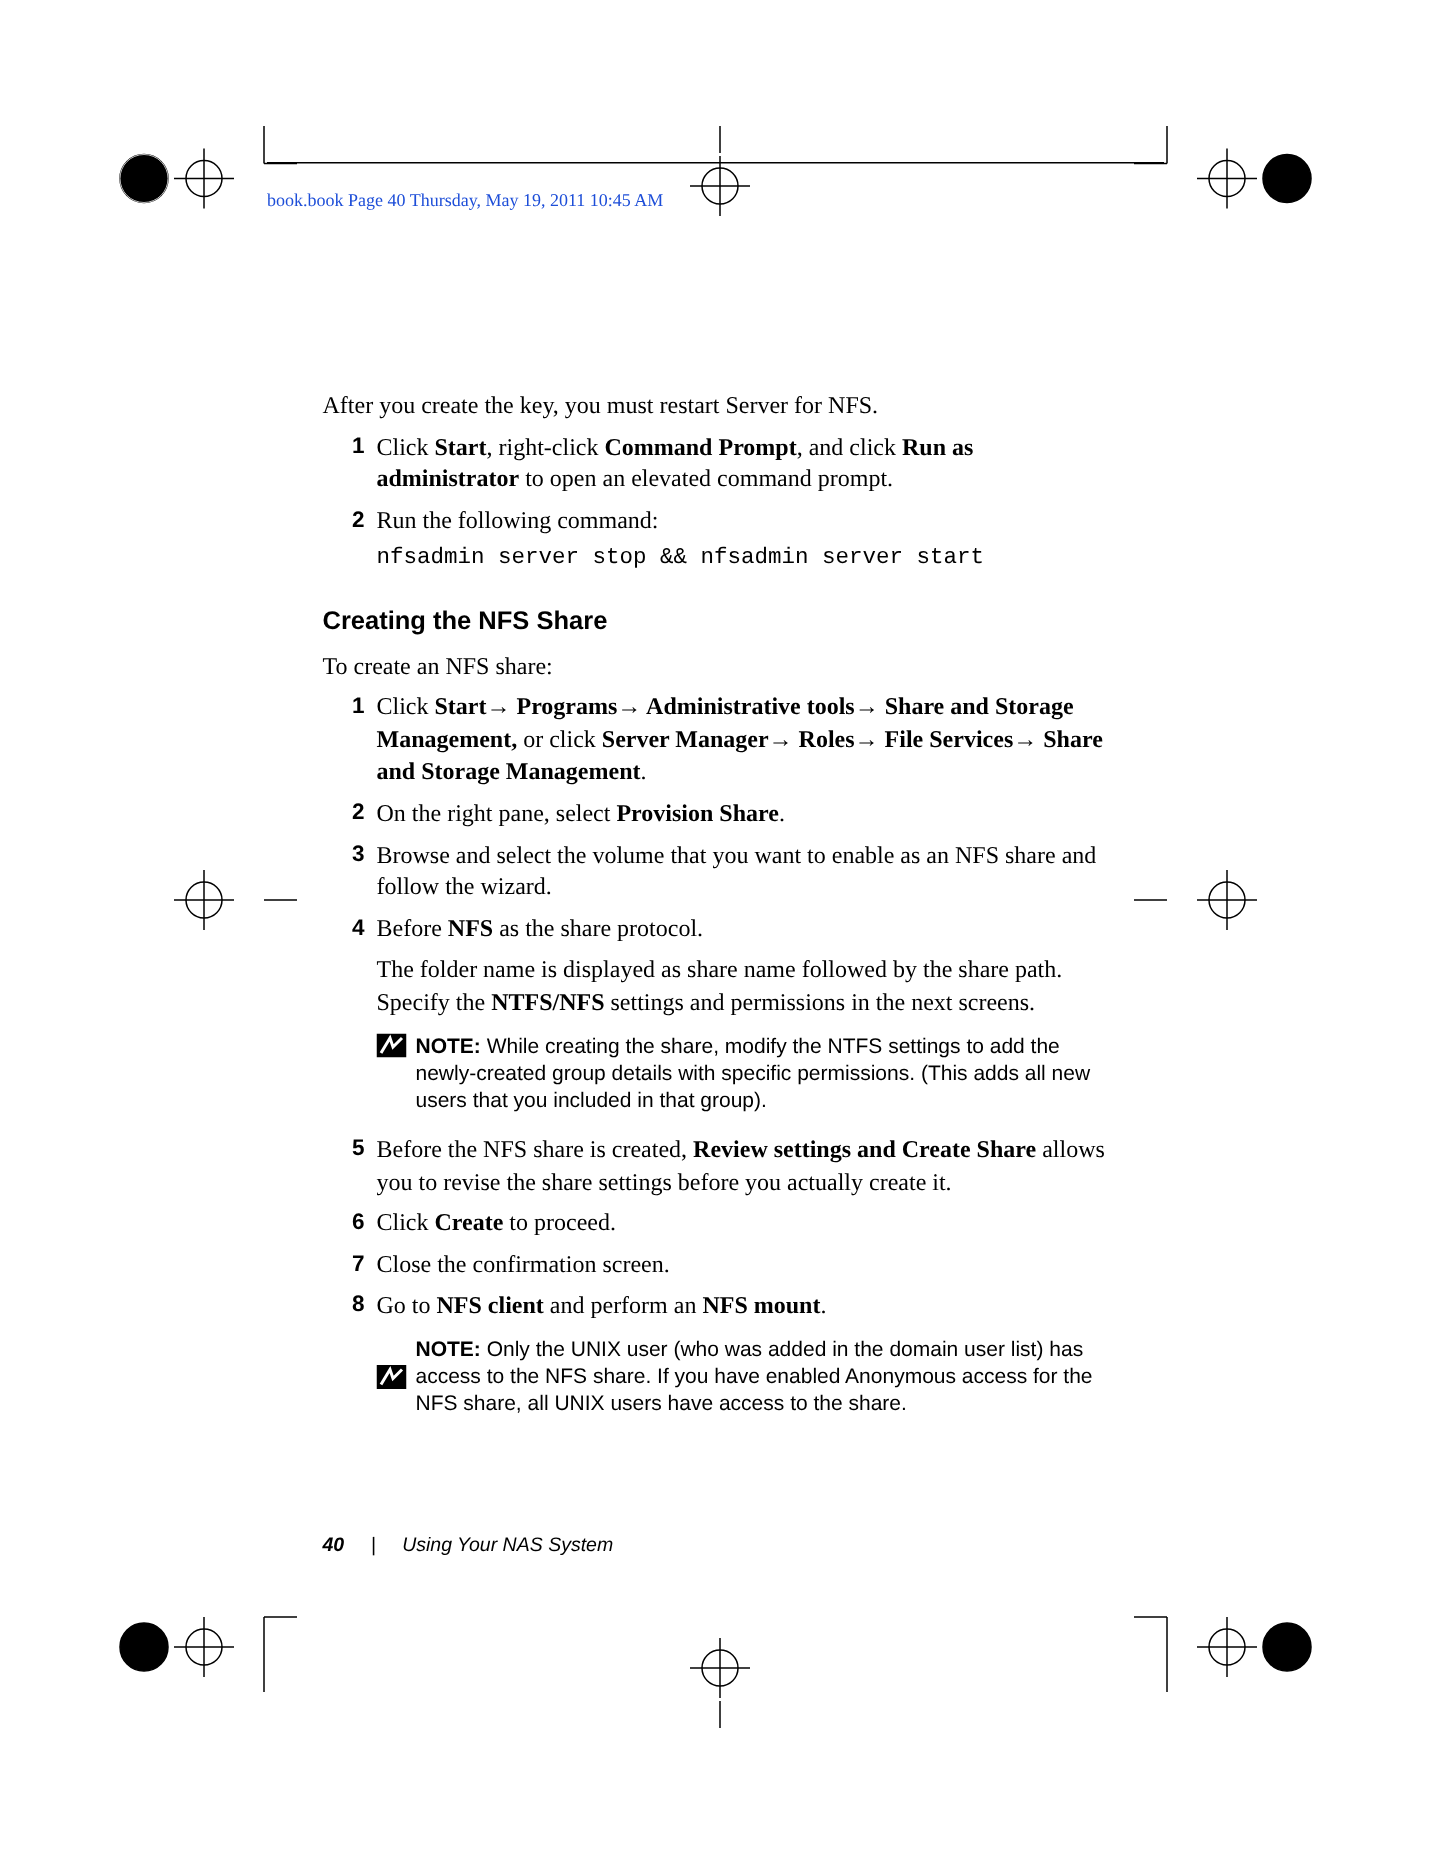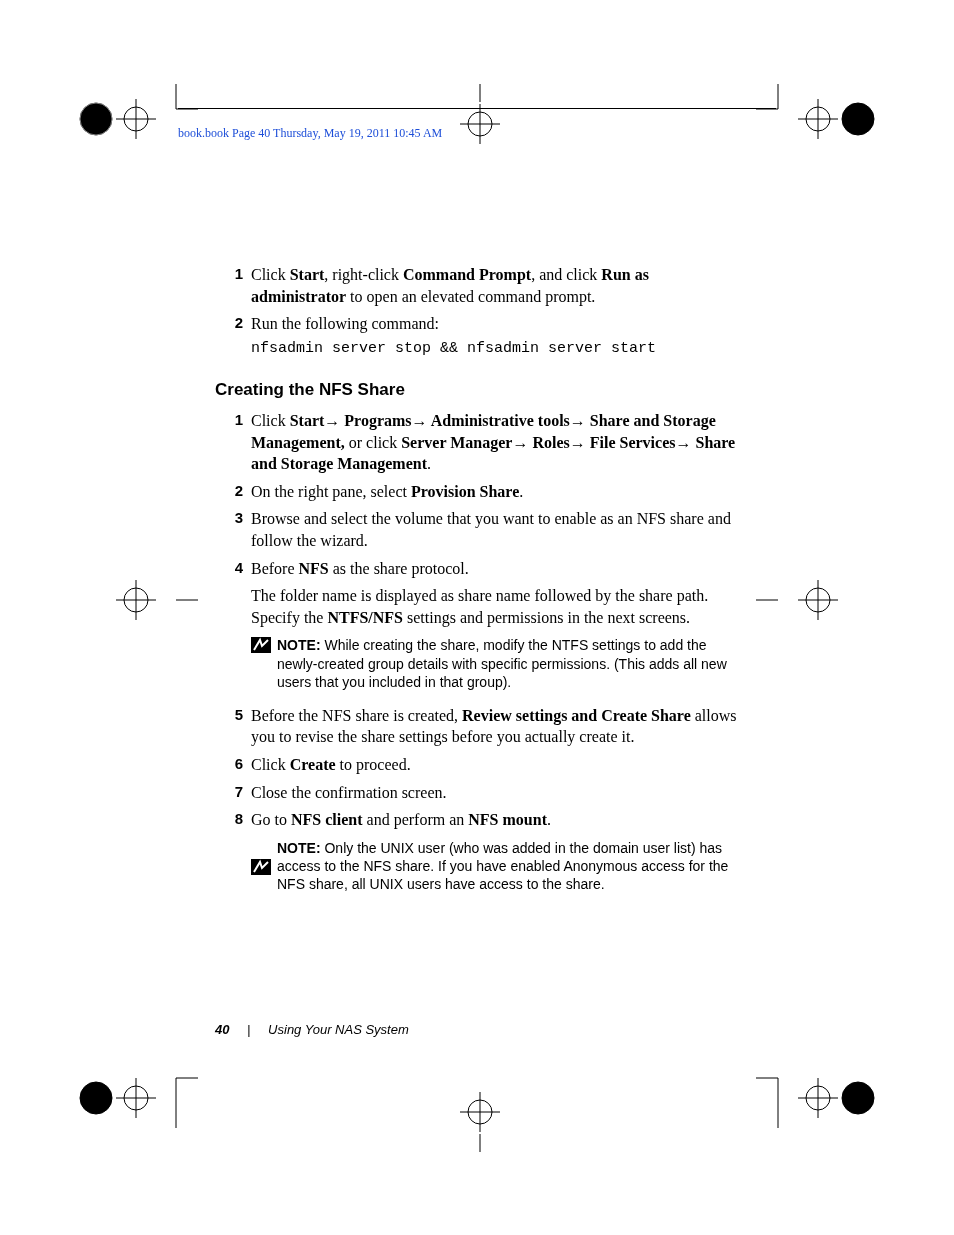--- a/index.html
+++ b/index.html
@@ -206,20 +206,21 @@
     <line x1="60" y1="42" x2="60" y2="60"></line>
   </g>
     </svg>
 </div>
 
 <div class="header-rule"></div>
 <div class="header-line">book.book  Page 40  Thursday, May 19, 2011  10:45 AM</div>
 
 <div class="page">
 
+  <p class="para">After you create the key, you must restart Server for NFS.</p>
 
   <ol class="ol">
     <li>
       <span class="num">1</span>
       <span class="li-body">
         <span>Click </span><span class="bold">Start</span><span>, right-click </span><span class="bold">Command Prompt</span><span>, and click </span><span class="bold">Run as administrator</span><span> to open an elevated command prompt.</span>
       </span>
     </li>
     <li>
       <span class="num">2</span>
@@ -227,20 +228,21 @@
         <span>Run the following command:</span>
         <span class="code">nfsadmin server stop &amp;&amp; nfsadmin server start</span>
       </span>
     </li>
   </ol>
 
   <div class="h2">Creating the NFS Share</div>
 
 
 
+  <p class="para">To create an NFS share:</p>
 
   <ol class="ol">
     <li>
       <span class="num">1</span>
       <span class="li-body">
         <span>Click </span><span class="bold">Start</span><span class="arrow">→</span><span class="bold"> Programs</span><span class="arrow">→</span><span class="bold"> Administrative tools</span><span class="arrow">→</span><span class="bold"> Share and Storage Management,</span><span> or click </span><span class="bold">Server Manager</span><span class="arrow">→</span><span class="bold"> Roles</span><span class="arrow">→</span><span class="bold"> File Services</span><span class="arrow">→</span><span class="bold"> Share and Storage Management</span><span>.</span>
       </span>
     </li>
     <li>
       <span class="num">2</span>

